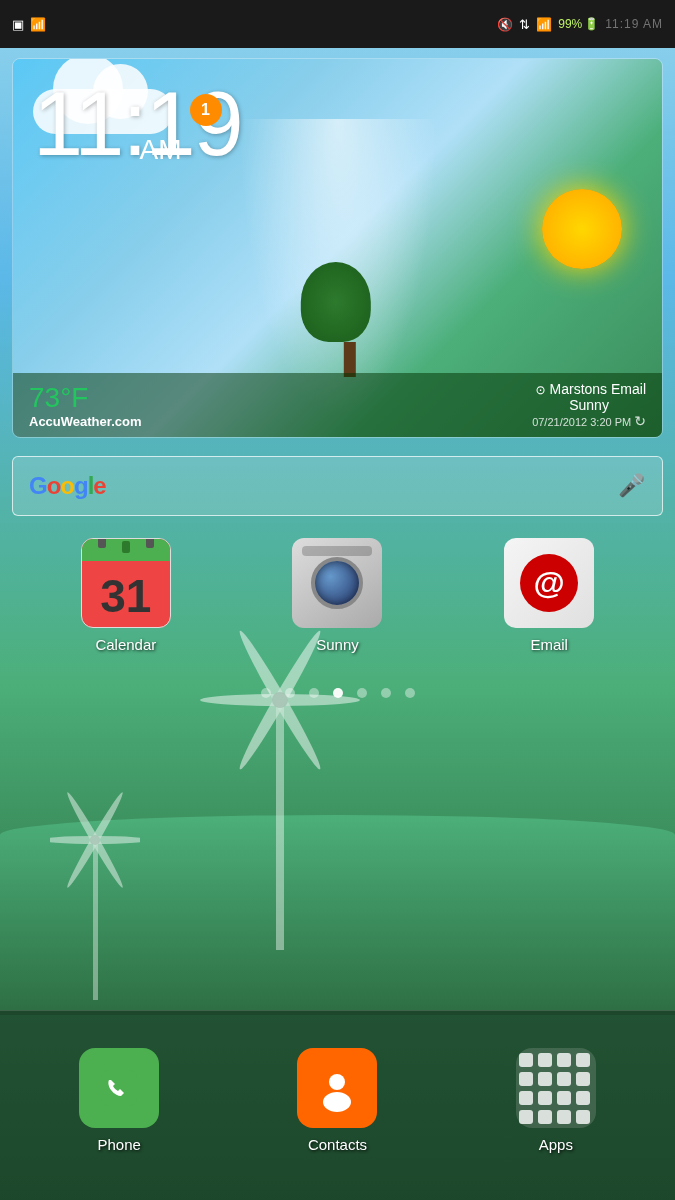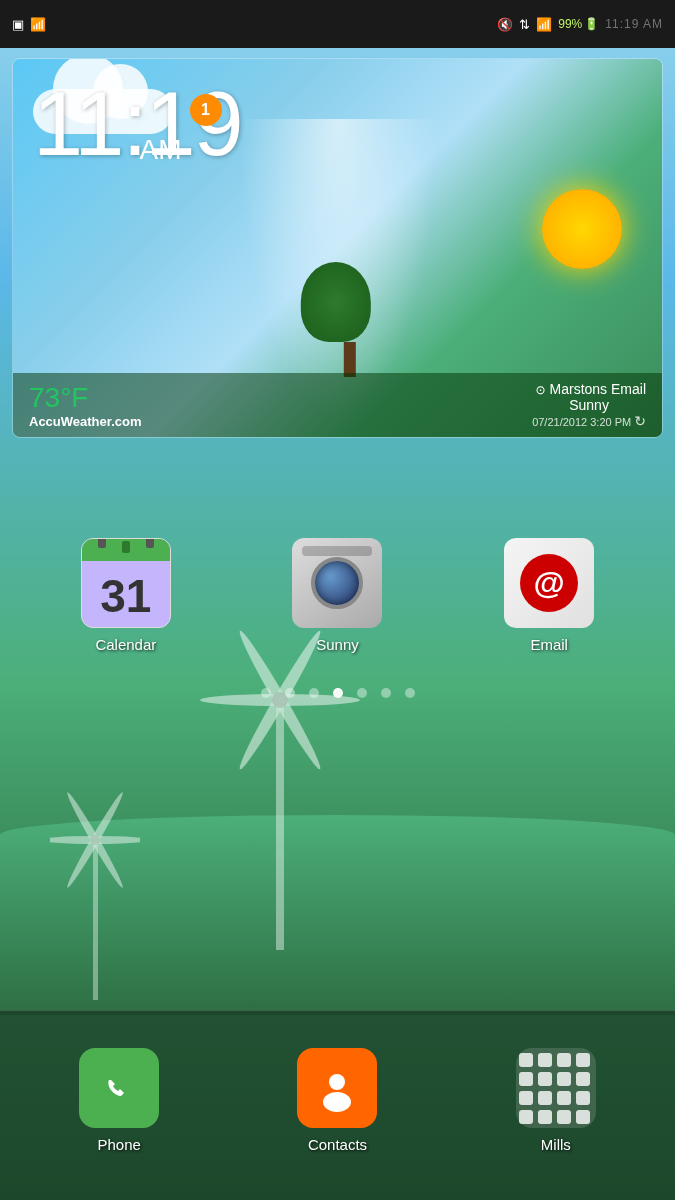--- a/index.html
+++ b/index.html
@@ -294,21 +294,21 @@
       color: #fff;
       font-size: 15px;
       text-shadow: 1px 1px 3px rgba(0,0,0,0.8);
       text-align: center;
     }
 
     
     .calendar-icon-img {
       width: 90px;
       height: 90px;
-      background: #c4b5fd;
+      background: #ef4444;
       border-radius: 12px;
       overflow: hidden;
       border: 1px solid #ddd;
     }
     .cal-header {
       background: #4CAF50;
       height: 20px;
       display: flex;
       align-items: center;
       justify-content: center;
@@ -612,20 +612,26 @@
         </div>
         <div class="weather-condition">Sunny</div>
         <div class="weather-updated">
           <span>07/21/2012 3:20 PM</span>
           <span style="font-size:14px;">↻</span>
         </div>
       </div>
     </div>
   </div>
 
+  <div id="search-bar">
+    <div class="google-logo">
+      <span class="g-blue">G</span><span class="g-red">o</span><span class="g-yellow">o</span><span class="g-blue">g</span><span class="g-green">l</span><span class="g-red">e</span>
+    </div>
+    <span class="mic-icon">🎤</span>
+  </div>
 
   <div id="app-icons">
 
     <div class="app-icon-wrapper">
       <div class="calendar-icon-img">
         <div class="cal-header" style="position:relative; height:22px; background:#4CAF50; display:flex; align-items:center; justify-content:center;">
           <div style="position:absolute; top:-5px; left:16px; width:8px; height:14px; background:#555; border-radius:2px;"></div>
           <div style="position:absolute; top:-5px; right:16px; width:8px; height:14px; background:#555; border-radius:2px;"></div>
         </div>
         <div class="cal-body">31</div>
@@ -697,17 +703,17 @@
         <div class="apps-dot"></div>
         <div class="apps-dot"></div>
         <div class="apps-dot"></div>
         <div class="apps-dot"></div>
         <div class="apps-dot"></div>
         <div class="apps-dot"></div>
         <div class="apps-dot"></div>
         <div class="apps-dot"></div>
         <div class="apps-dot"></div>
       </div>
-      <span class="dock-label">Mills</span>
+      <span class="dock-label">Apps</span>
     </div>
   </div>
 
 </div>
 
 </body></html>

